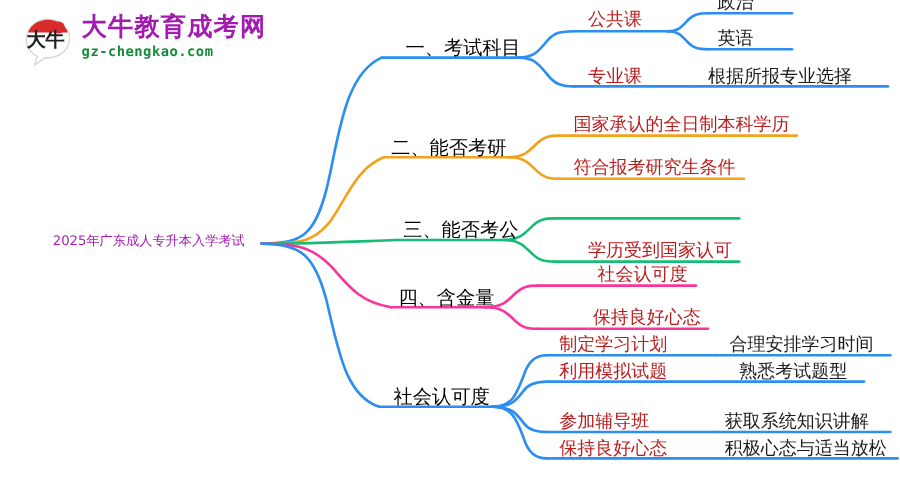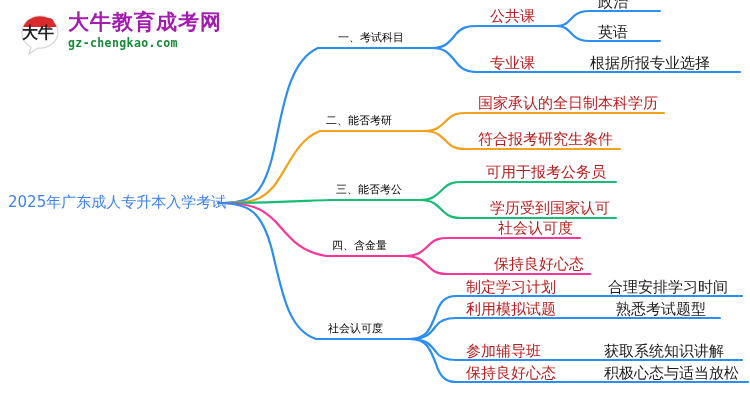--- a/index.html
+++ b/index.html
@@ -27,25 +27,26 @@
     pointer-events: none;
   }
   .node-label {
     position: absolute;
     white-space: nowrap;
     color: #1a1a1a;
     font-family: "DejaVu Sans", "Liberation Sans", sans-serif;
     line-height: 1;
   }
   .root-label {
-    font-size: 15px;
-    color: #3b82f6;
+    font-size: 11px;
+    color: #a21caf;
+    margin-left: 36px;
   }
   .lvl1-label {
-    font-size: 11px;
+    font-size: 16px;
     color: #000000;
   }
   .lvl2-label {
     font-size: 15px;
     color: #b91c1c;
   }
   .lvl3-label {
     font-size: 15px;
     color: #1b1b1b;
   }
@@ -172,21 +173,20 @@
   <div class="node-label lvl2-label" style="left:490px; top:56px;">专业课</div>
   <div class="node-label lvl3-label" style="left:598px; top:-5px;">政治</div>
   <div class="node-label lvl3-label" style="left:598px; top:25px;">英语</div>
   <div class="node-label lvl3-label" style="left:590px; top:56px;">根据所报专业选择</div>
 
   <div class="node-label lvl1-label" style="left:326px; top:115px;">二、能否考研</div>
   <div class="node-label lvl2-label" style="left:478px; top:96px;">国家承认的全日制本科学历</div>
   <div class="node-label lvl2-label" style="left:478px; top:132px;">符合报考研究生条件</div>
 
   <div class="node-label lvl1-label" style="left:336px; top:184px;">三、能否考公</div>
-  <div class="node-label lvl2-label" style="left:486px; top:165px;">可用于报考公务员</div>
   <div class="node-label lvl2-label" style="left:490px; top:201px;">学历受到国家认可</div>
 
   <div class="node-label lvl1-label" style="left:332px; top:240px;">四、含金量</div>
   <div class="node-label lvl2-label" style="left:498px; top:221px;">社会认可度</div>
   <div class="node-label lvl2-label" style="left:494px; top:257px;">保持良好心态</div>
 
   <div class="node-label lvl1-label" style="left:328px; top:323px;">社会认可度</div>
 
   <div class="node-label lvl3-label" style="left:608px; top:280px;">合理安排学习时间</div>
   <div class="node-label lvl2-label" style="left:466px; top:280px;">制定学习计划</div>

